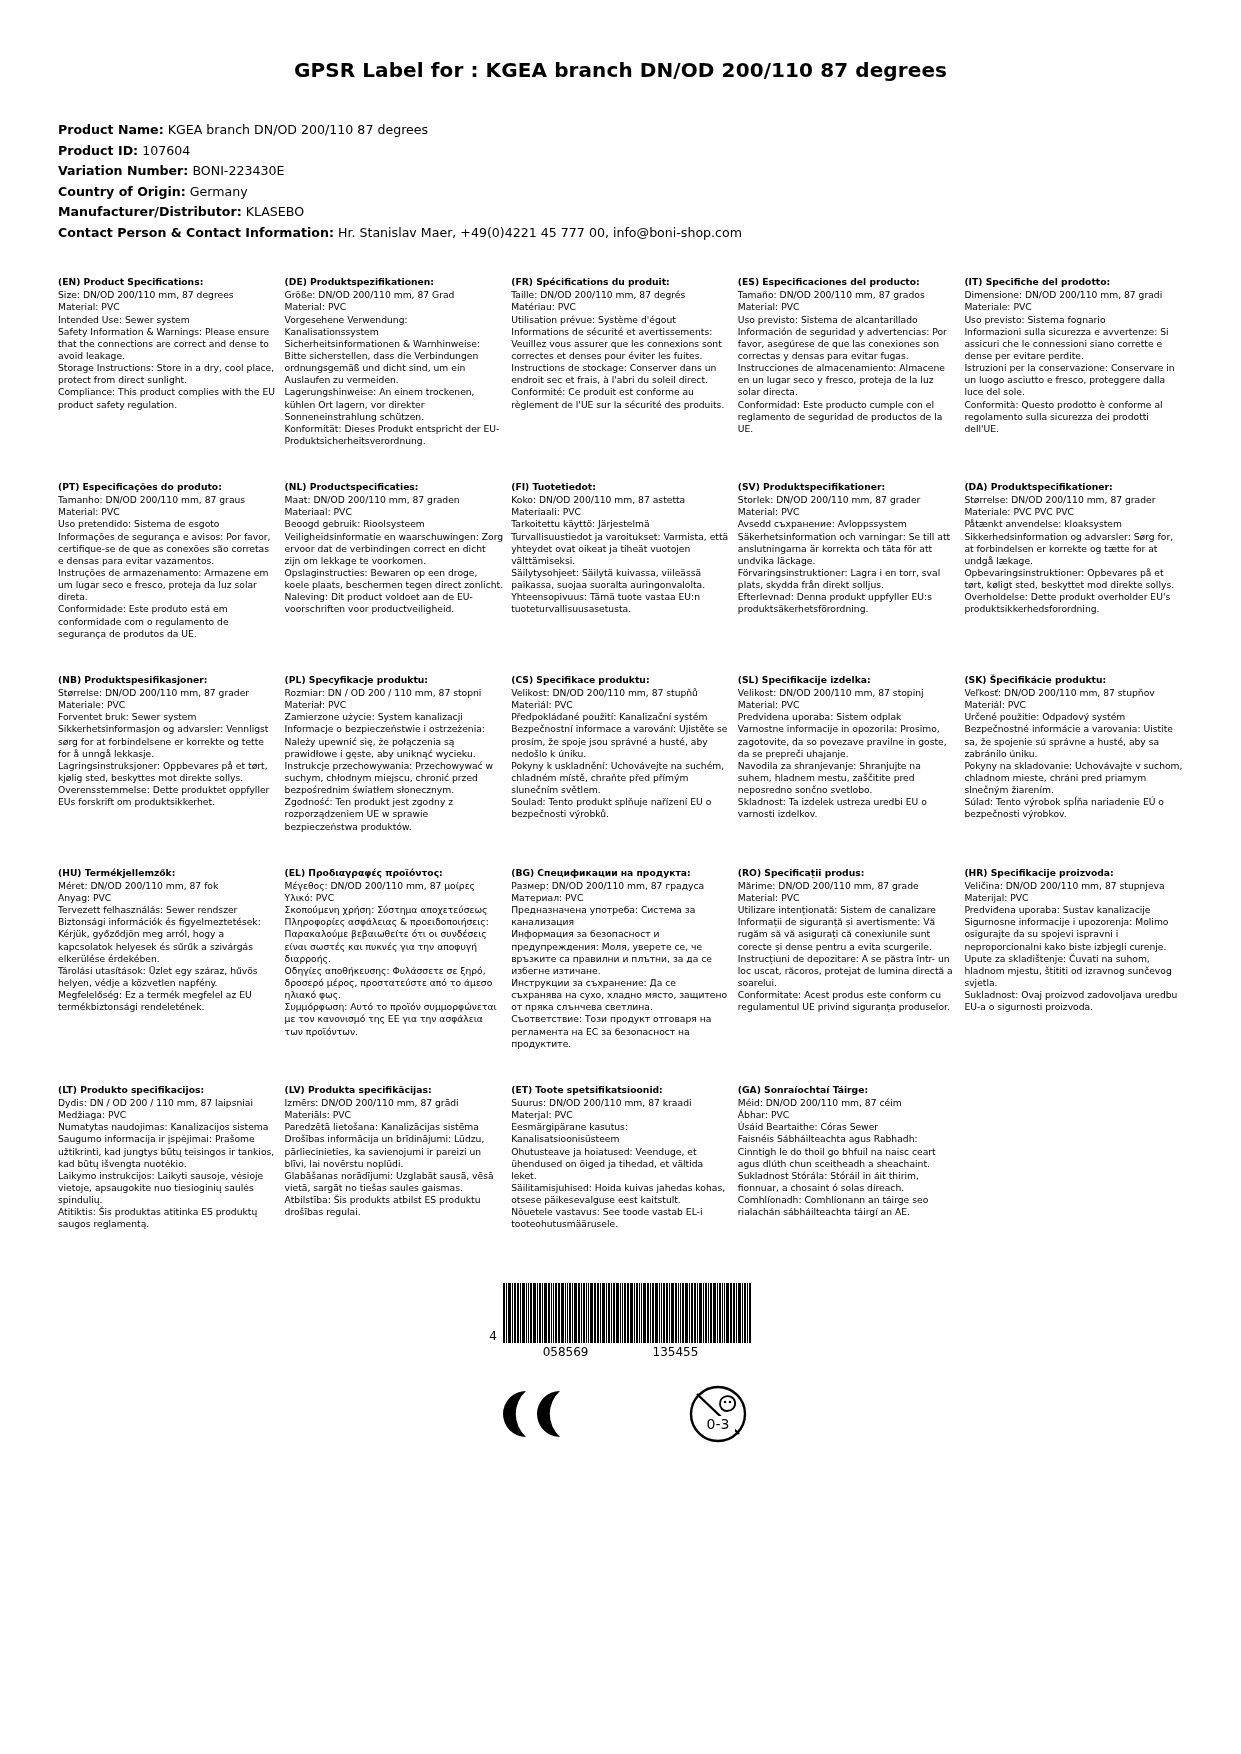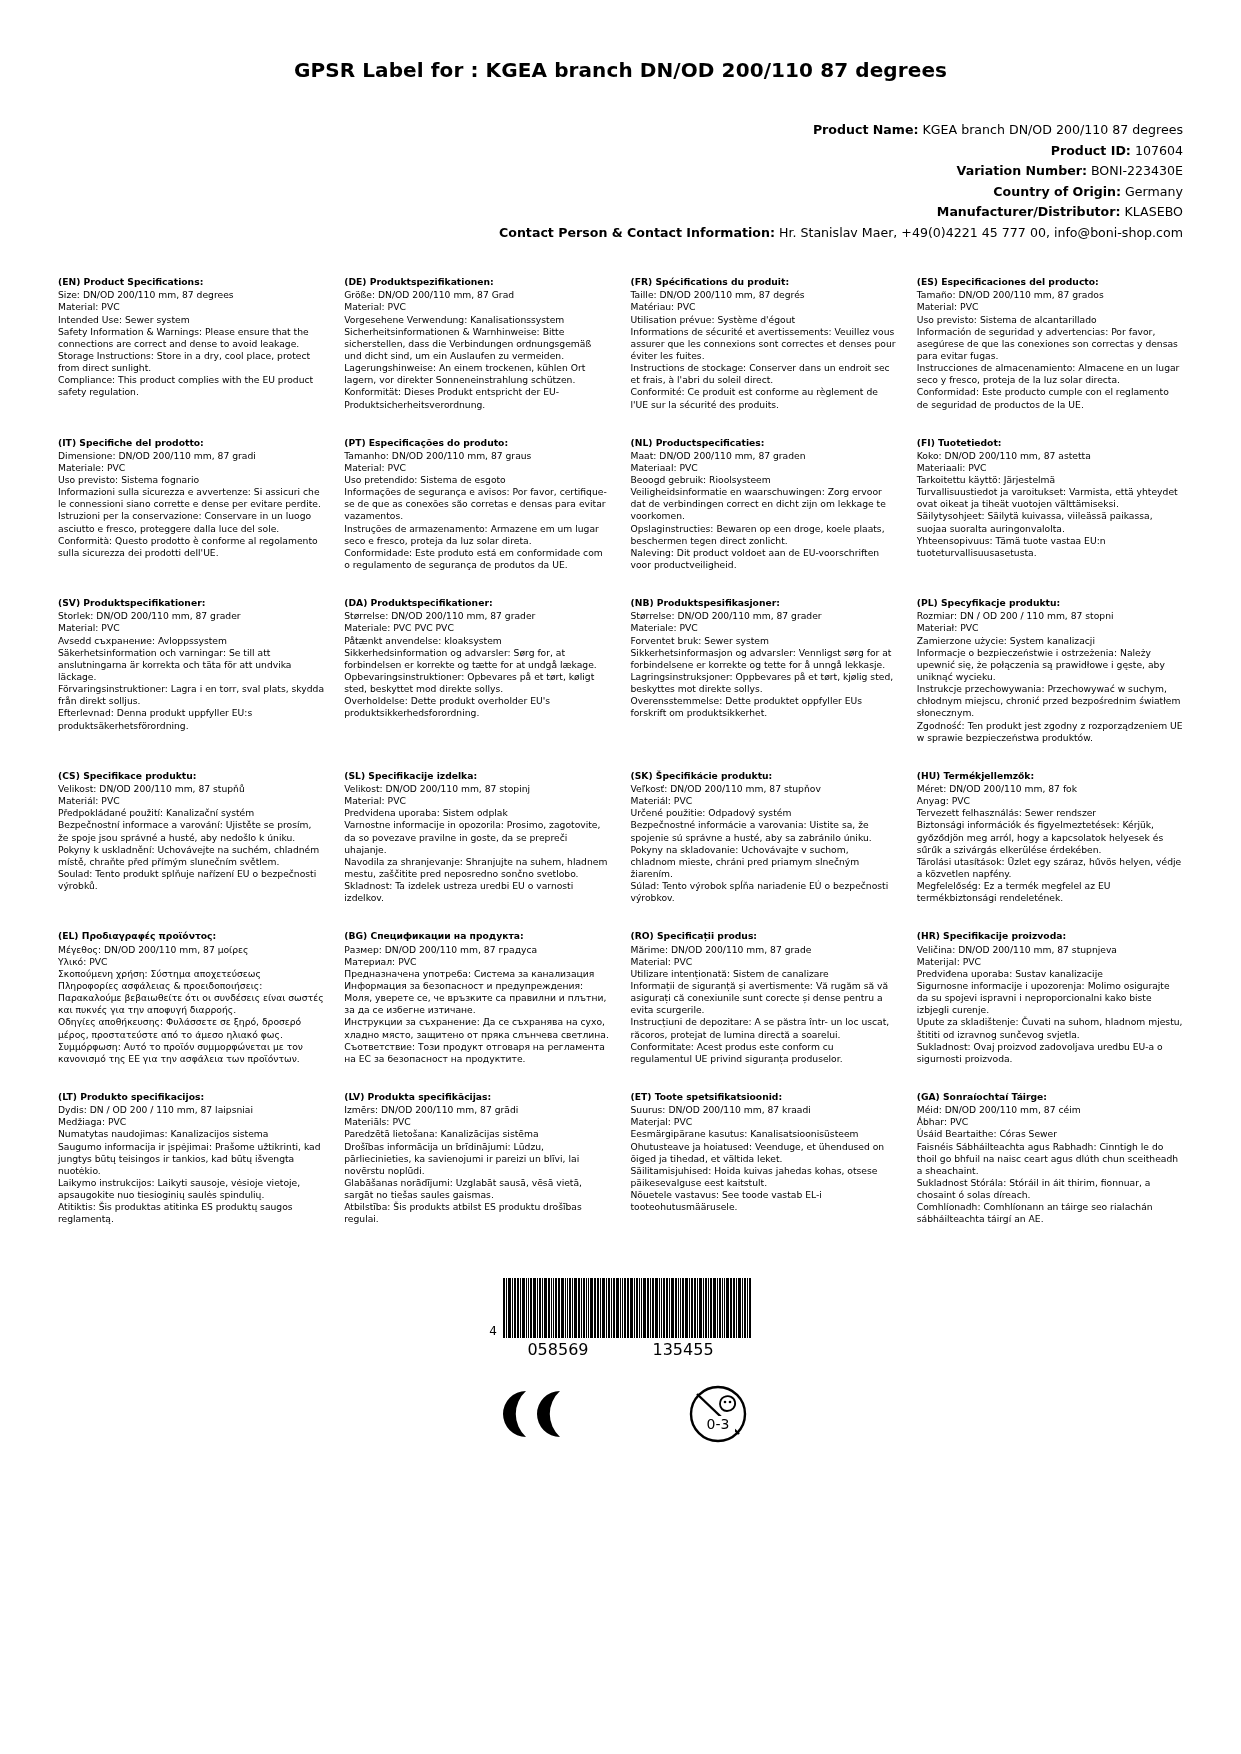--- a/index.html
+++ b/index.html
@@ -31,33 +31,33 @@
   }
   .meta {
     margin-left: 0px;
     margin-bottom: 34px;
     font-size: 12.6px;
     line-height: 1.55;
   }
   .meta-row {
     margin-bottom: 1px;
     white-space: nowrap;
-    text-align: right;
   }
   .meta-label {
     font-weight: bold;
   }
   .meta-value {
     font-weight: normal;
   }
   .spec-grid {
     display: grid;
-    grid-template-columns: repeat(4, 1fr);
+    grid-template-columns: repeat(5, 1fr);
     column-gap: 20px;
     row-gap: 0px;
+    gap: 8px;
   }
   .spec-block {
     font-size: 9.2px;
     line-height: 1.32;
     padding-bottom: 26px;
     box-sizing: border-box;
     word-wrap: break-word;
     overflow-wrap: break-word;
   }
   .spec-head {
@@ -94,21 +94,21 @@
   }
   .bars span {
     display: block;
     background: #000;
     margin-right: 1px;
   }
   .bc-nums {
     display: flex;
     justify-content: center;
     gap: 64px;
-    font-size: 16px;
+    font-size: 12px;
     margin-top: -2px;
     margin-bottom: 18px;
   }
   .marks {
     display: flex;
     align-items: flex-start;
     justify-content: center;
     gap: 84px;
     margin-top: 6px;
   }

